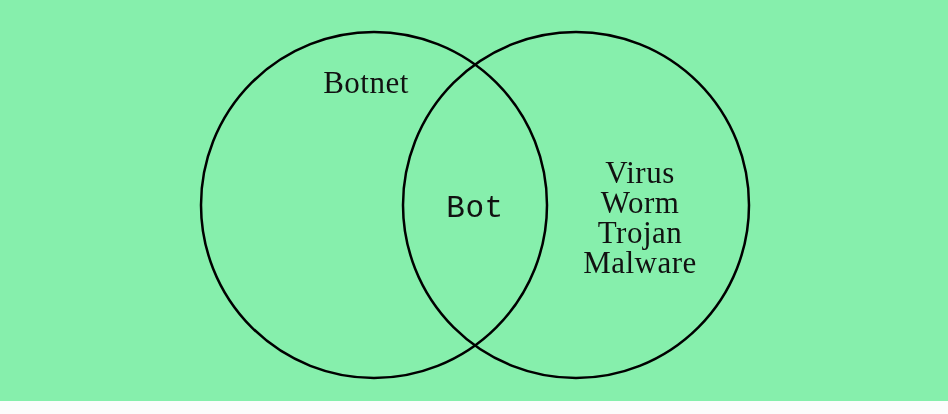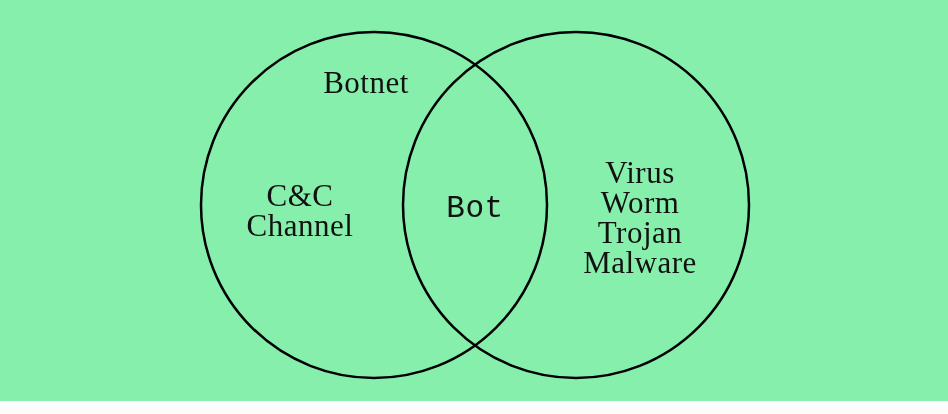--- a/index.html
+++ b/index.html
@@ -50,21 +50,20 @@
 <div class="canvas">
 
   <svg class="venn-svg" width="948" height="414" viewBox="0 0 948 414">
     <circle cx="374" cy="205" r="173" fill="none" stroke-width="2.5" stroke="#000000"></circle>
     <circle cx="576" cy="205" r="173" fill="none" stroke-width="2.5" stroke="#000000"></circle>
   </svg>
 
   <div class="label label-set-title" style="left: 286px; top: 68px; width: 160px;">Botnet</div>
 
 
-  <div class="label label-multiline" style="left: 230px; top: 181px; width: 140px;">C&amp;C Channel</div>
 
   <div class="label" style="left: 425px; top: 194px; width: 100px; font-family: Liberation Mono, monospace;">Bot</div>
 
   <div class="label label-multiline" style="left: 555px; top: 158px; width: 170px; text-align: center;">
     <div>Virus</div>
     <div>Worm</div>
     <div>Trojan</div>
     <div>Malware</div>
   </div>
 

